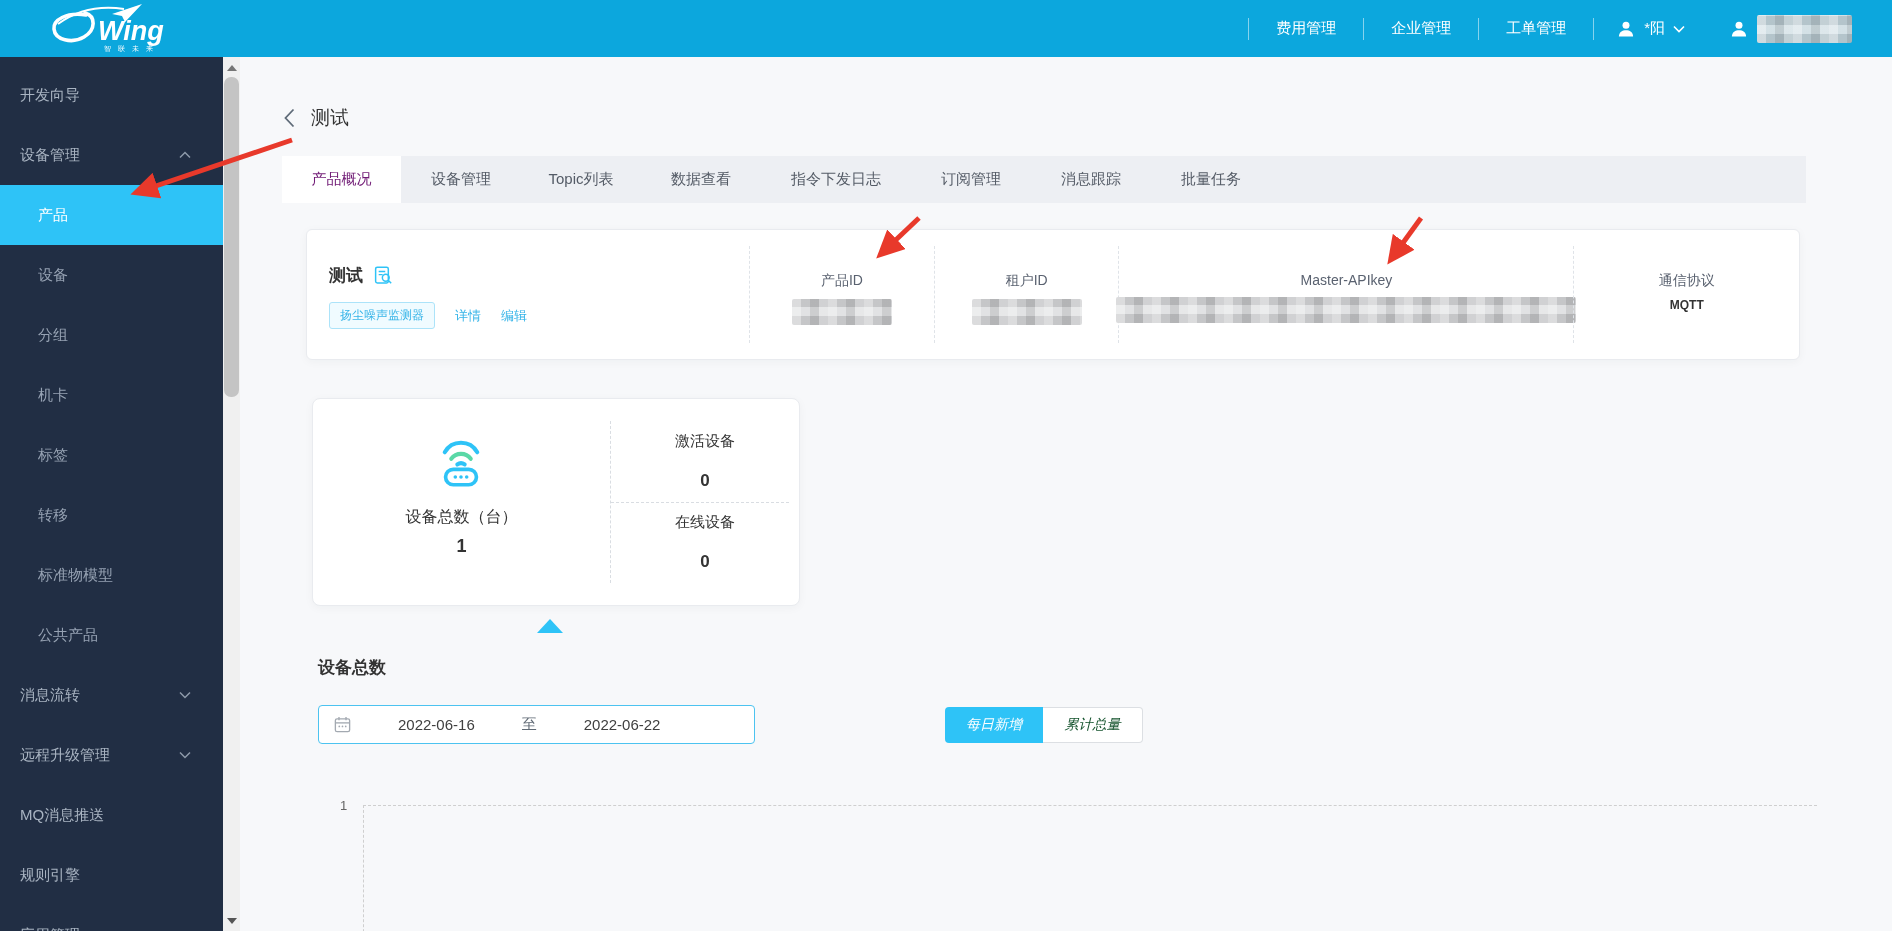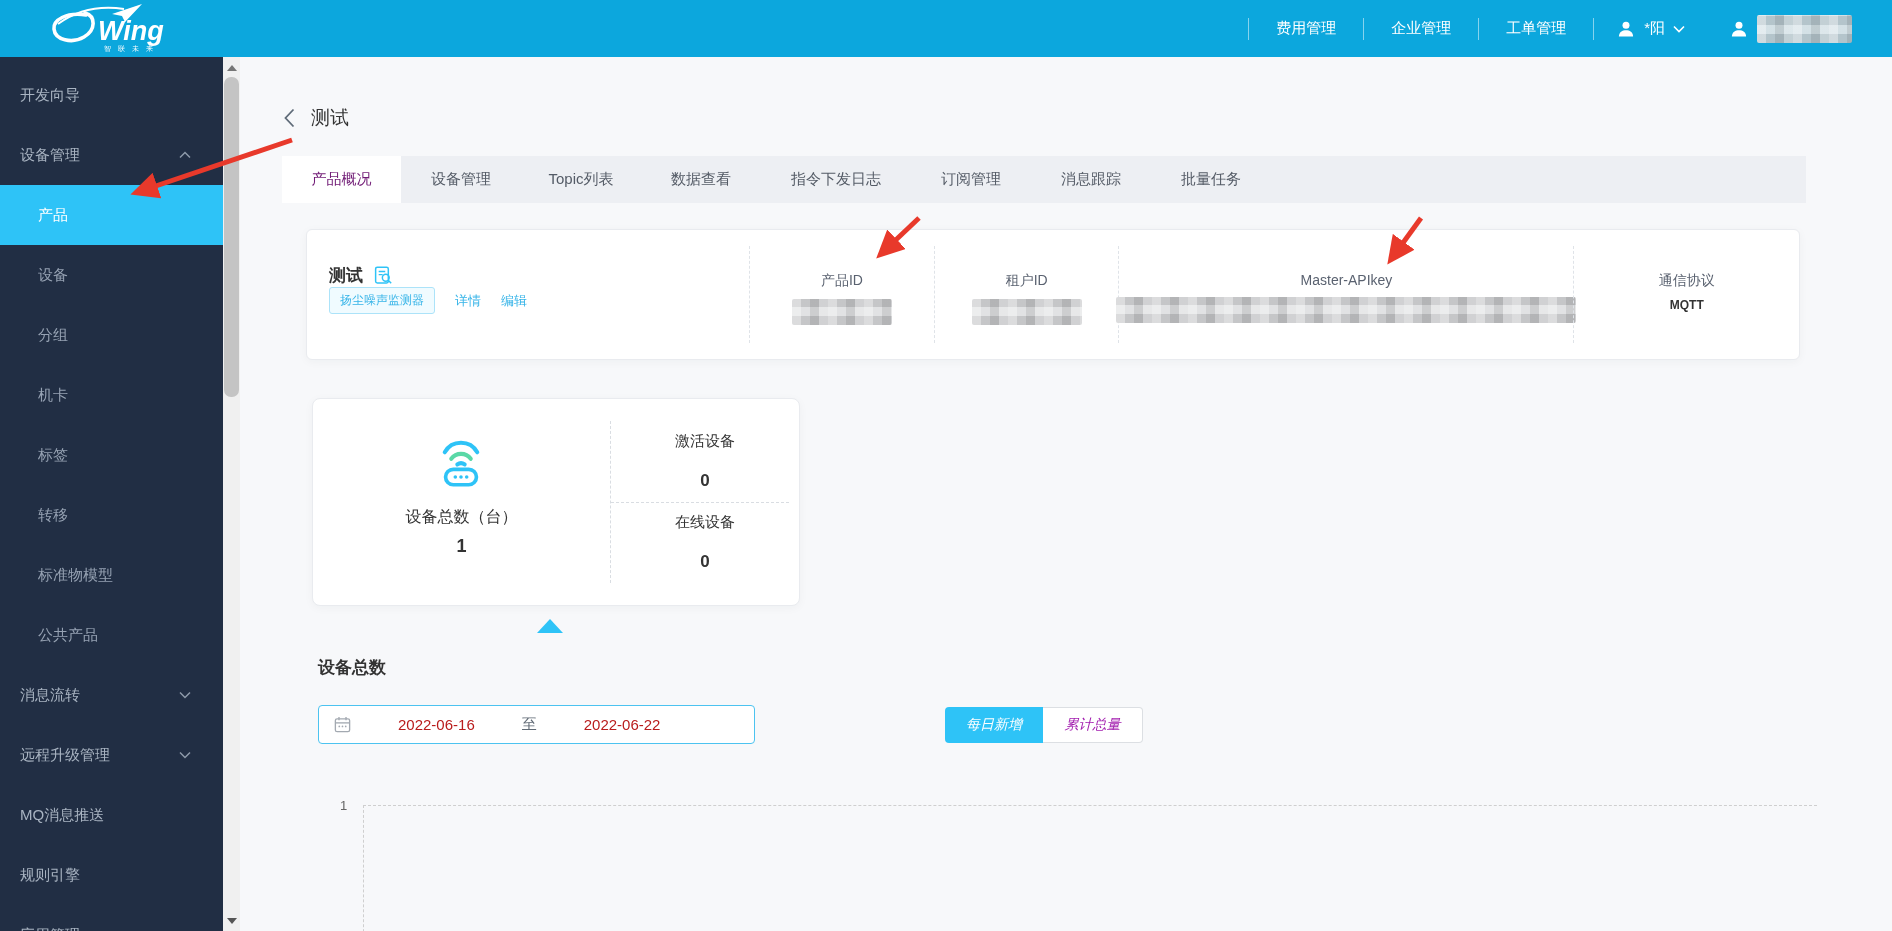--- a/index.html
+++ b/index.html
@@ -48,21 +48,21 @@
   .tabs{position:absolute;left:42px;top:99px;width:1524px;height:47px;background:#edeff3;display:flex;}
   .tab{height:47px;display:flex;align-items:center;justify-content:center;font-size:15px;color:#545b66;cursor:pointer;width:120px;}
   .tab.wide{width:150px;}
   .tab.active{background:#ffffff;color:#701a75;width:119px;}
   
   .card{background:#fff;border:1px solid #e9ebef;border-radius:6px;box-shadow:0 2px 10px rgba(30,40,60,.04);box-sizing:border-box;}
   .info-card{position:absolute;left:66px;top:172px;width:1494px;height:131px;display:flex;}
   .prod-section{width:443px;padding:34px 0 0 22px;box-sizing:border-box;}
   .prod-title-row{display:flex;align-items:center;gap:10px;}
   .prod-name{font-size:17px;font-weight:bold;color:#333;}
-  .prod-tag-row{margin-top:0;display:flex;align-items:center;}
+  .prod-tag-row{margin-top:15px;display:flex;align-items:center;}
   .prod-tag{font-size:12px;color:#36b4e8;background:#f0fbff;border:1px solid #ace3f9;border-radius:3px;padding:4px 10px;}
   .text-link{font-size:13px;color:#36b4e8;margin-left:20px;cursor:pointer;}
   .info-col{border-left:1px dashed #dfe3e8;margin:16px 0;padding-top:26px;display:flex;flex-direction:column;align-items:center;box-sizing:border-box;}
   .info-col .lbl{font-size:14px;color:#5a6270;}
   .col-pid{width:185px;}
   .col-tid{width:185px;}
   .col-key{width:455px;}
   .col-proto{width:226px;border-left:1px dashed #dfe3e8;align-items:center;}
   .val-mask{margin-top:9px;height:26px;}
   .w100{width:100px;} .w110{width:110px;} .w460{width:460px;}
@@ -76,26 +76,26 @@
   .stats-cell{height:82px;display:flex;flex-direction:column;align-items:center;justify-content:center;gap:20px;}
   .stats-cell .lbl{font-size:15px;color:#333;}
   .stats-cell .val{font-size:17px;font-weight:bold;color:#333;}
   .stats-hdiv{border-top:1px dashed #d9dde2;margin-right:10px;}
   .pointer-triangle{position:absolute;left:297px;top:562px;width:0;height:0;
     border-left:13px solid transparent;border-right:13px solid transparent;border-bottom:14px solid #2ec3f7;}
   
   .section-title{position:absolute;left:78px;top:599px;font-size:17px;font-weight:bold;color:#333;}
   .date-range{position:absolute;left:78px;top:648px;width:437px;height:39px;background:#fff;border:1px solid #4cc3f0;border-radius:4px;display:flex;align-items:center;box-sizing:border-box;cursor:pointer;}
   .date-range .cal{margin-left:14px;display:flex;}
-  .date-text{font-size:15px;color:#b91c1c;margin-left:46px;}
+  .date-text{font-size:15px;color:#404040;margin-left:46px;}
   .date-sep{font-size:15px;color:#606a75;margin-left:47px;}
   .seg-group{position:absolute;left:705px;top:650px;height:36px;display:flex;}
   .seg{height:36px;display:flex;align-items:center;justify-content:center;font-size:14px;cursor:pointer;box-sizing:border-box;font-style:italic;}
   .seg.active{width:98px;background:#2ec3f7;color:#fff;border-radius:4px 0 0 4px;}
-  .seg.inactive{width:100px;background:#fff;color:#a21caf;border:1px solid #dcdfe3;border-left:none;border-radius:0 4px 4px 0;}
+  .seg.inactive{width:100px;background:#fff;color:#14532d;border:1px solid #dcdfe3;border-left:none;border-radius:0 4px 4px 0;}
   
   .y-tick{position:absolute;left:100px;top:741px;font-size:13px;color:#666;}
   .plot-area{position:absolute;left:123px;top:748px;width:1453px;height:300px;border-top:1px dashed #cfcfcf;border-left:1px dashed #cfcfcf;}
   
   .arrows{position:absolute;left:0;top:0;z-index:50;pointer-events:none;}
 </style>
 </head>
 <body>
 
 <div class="header">

